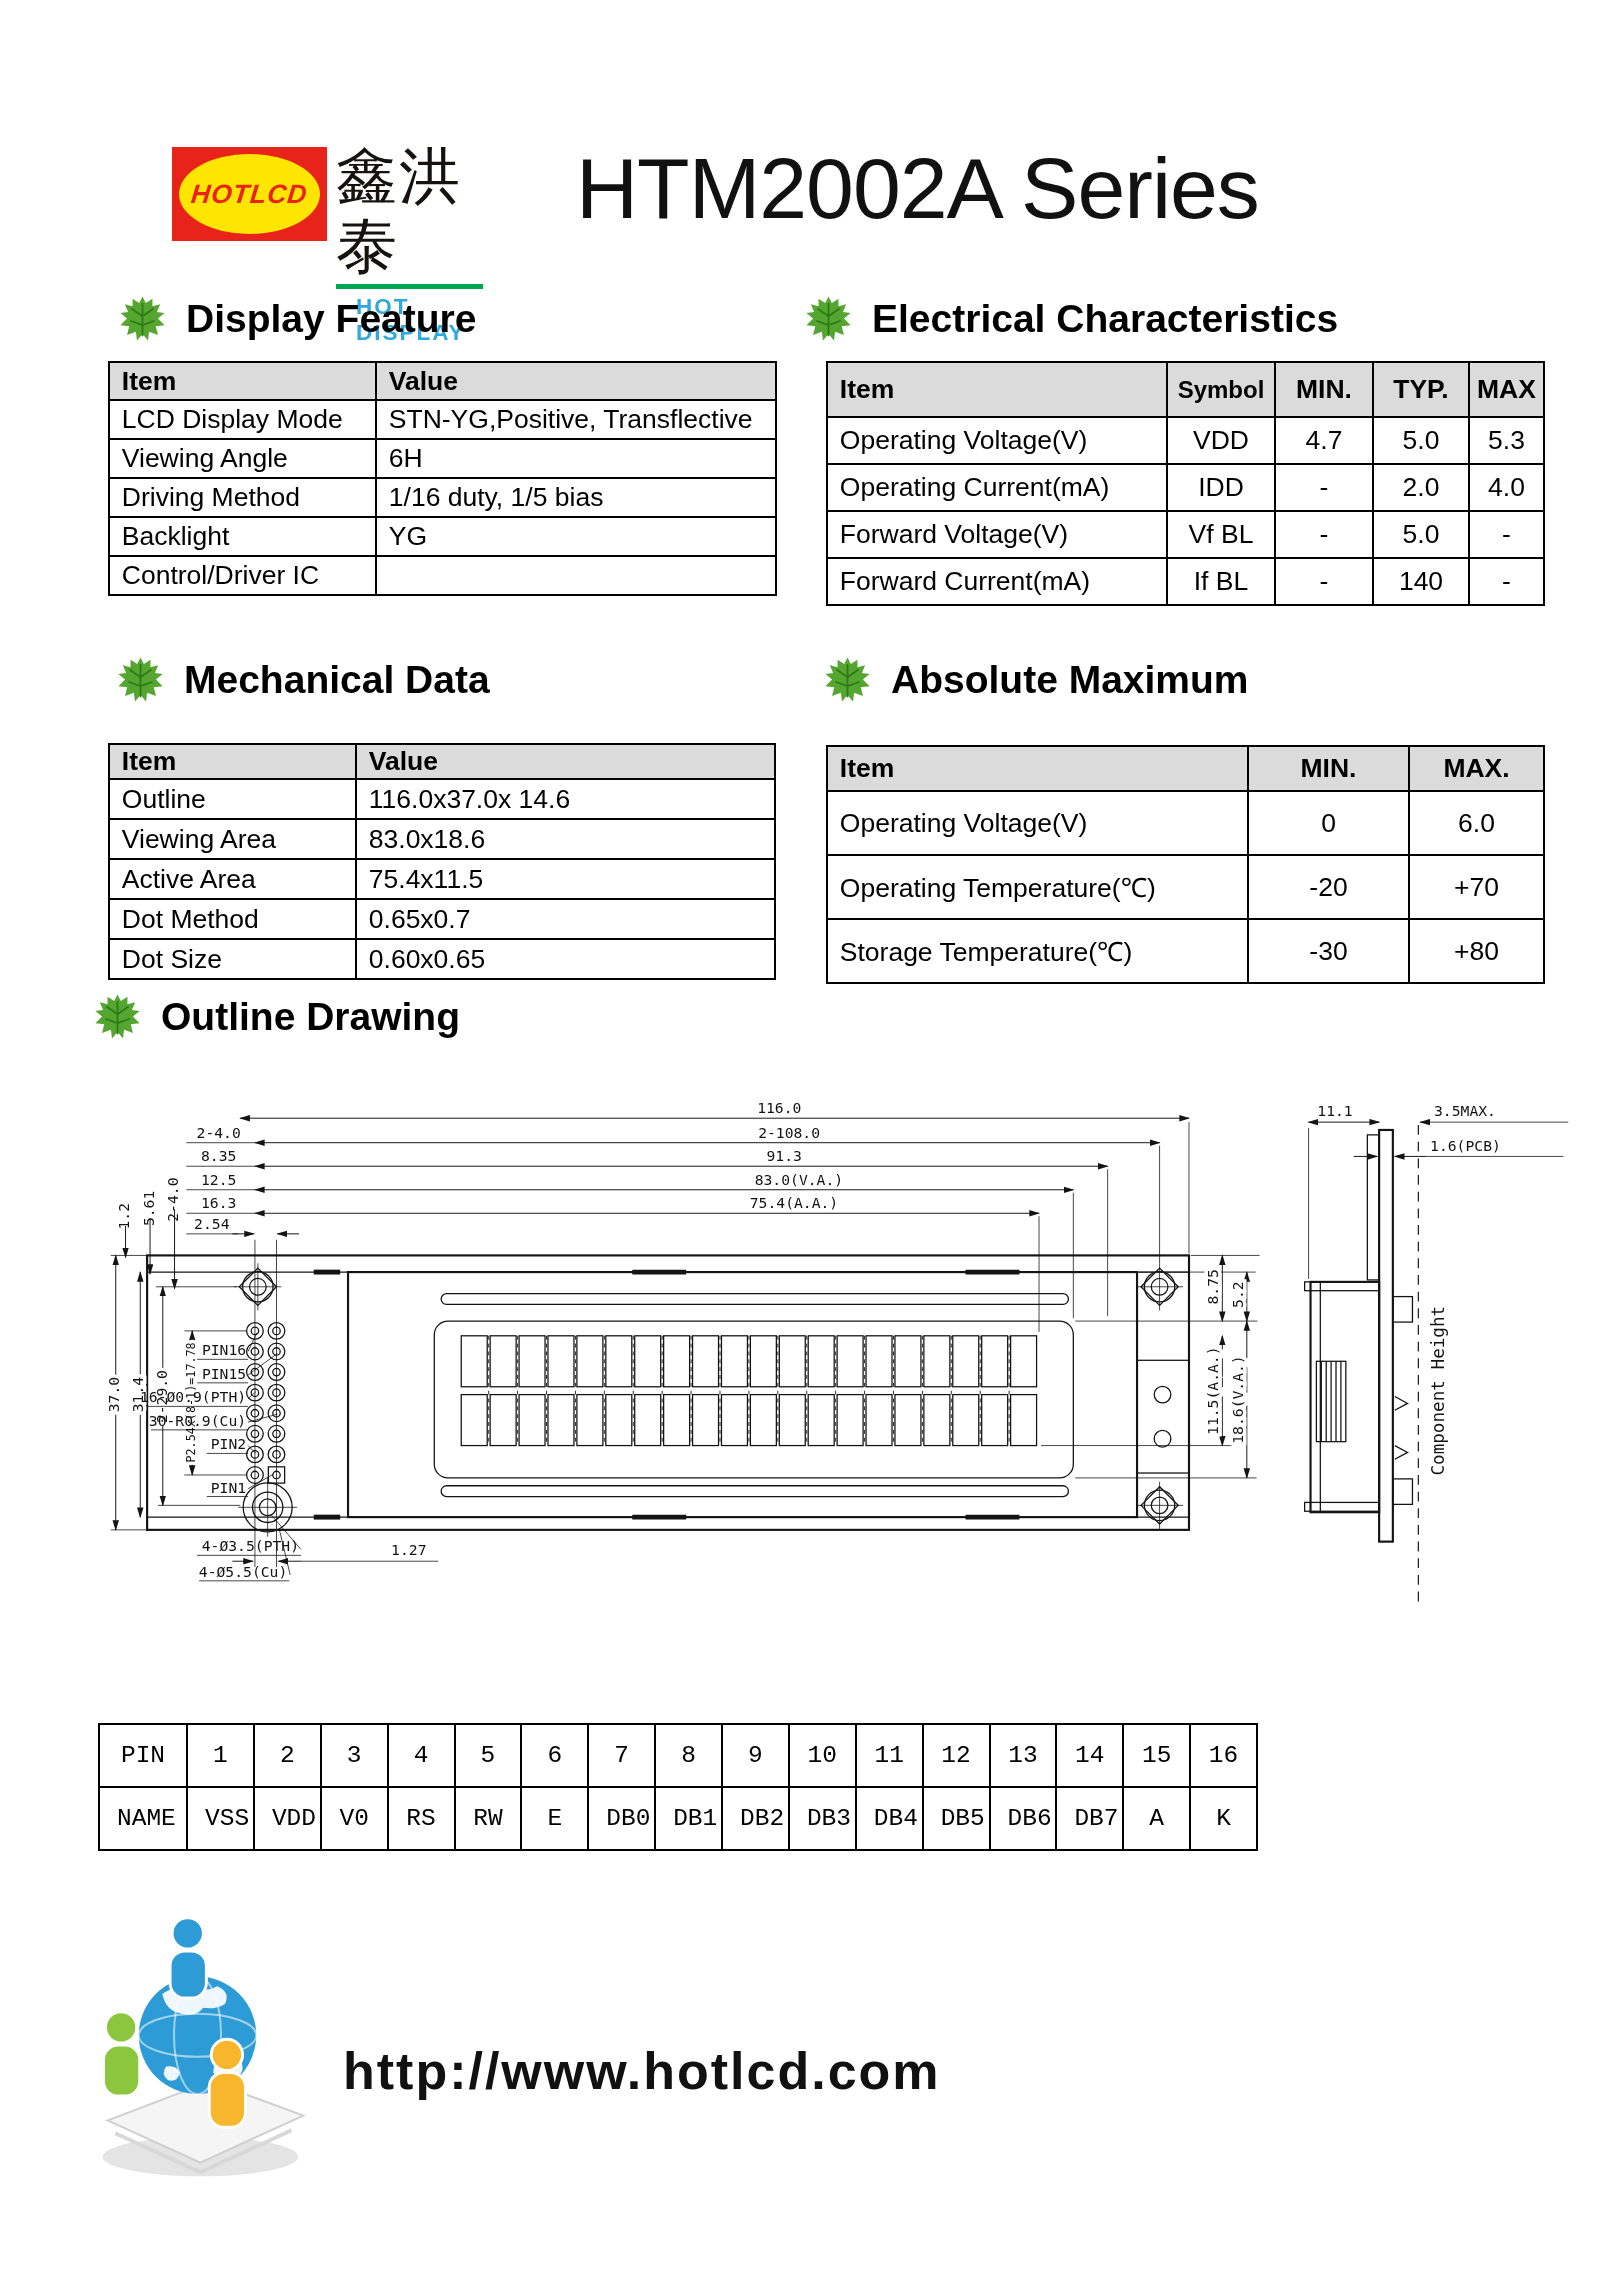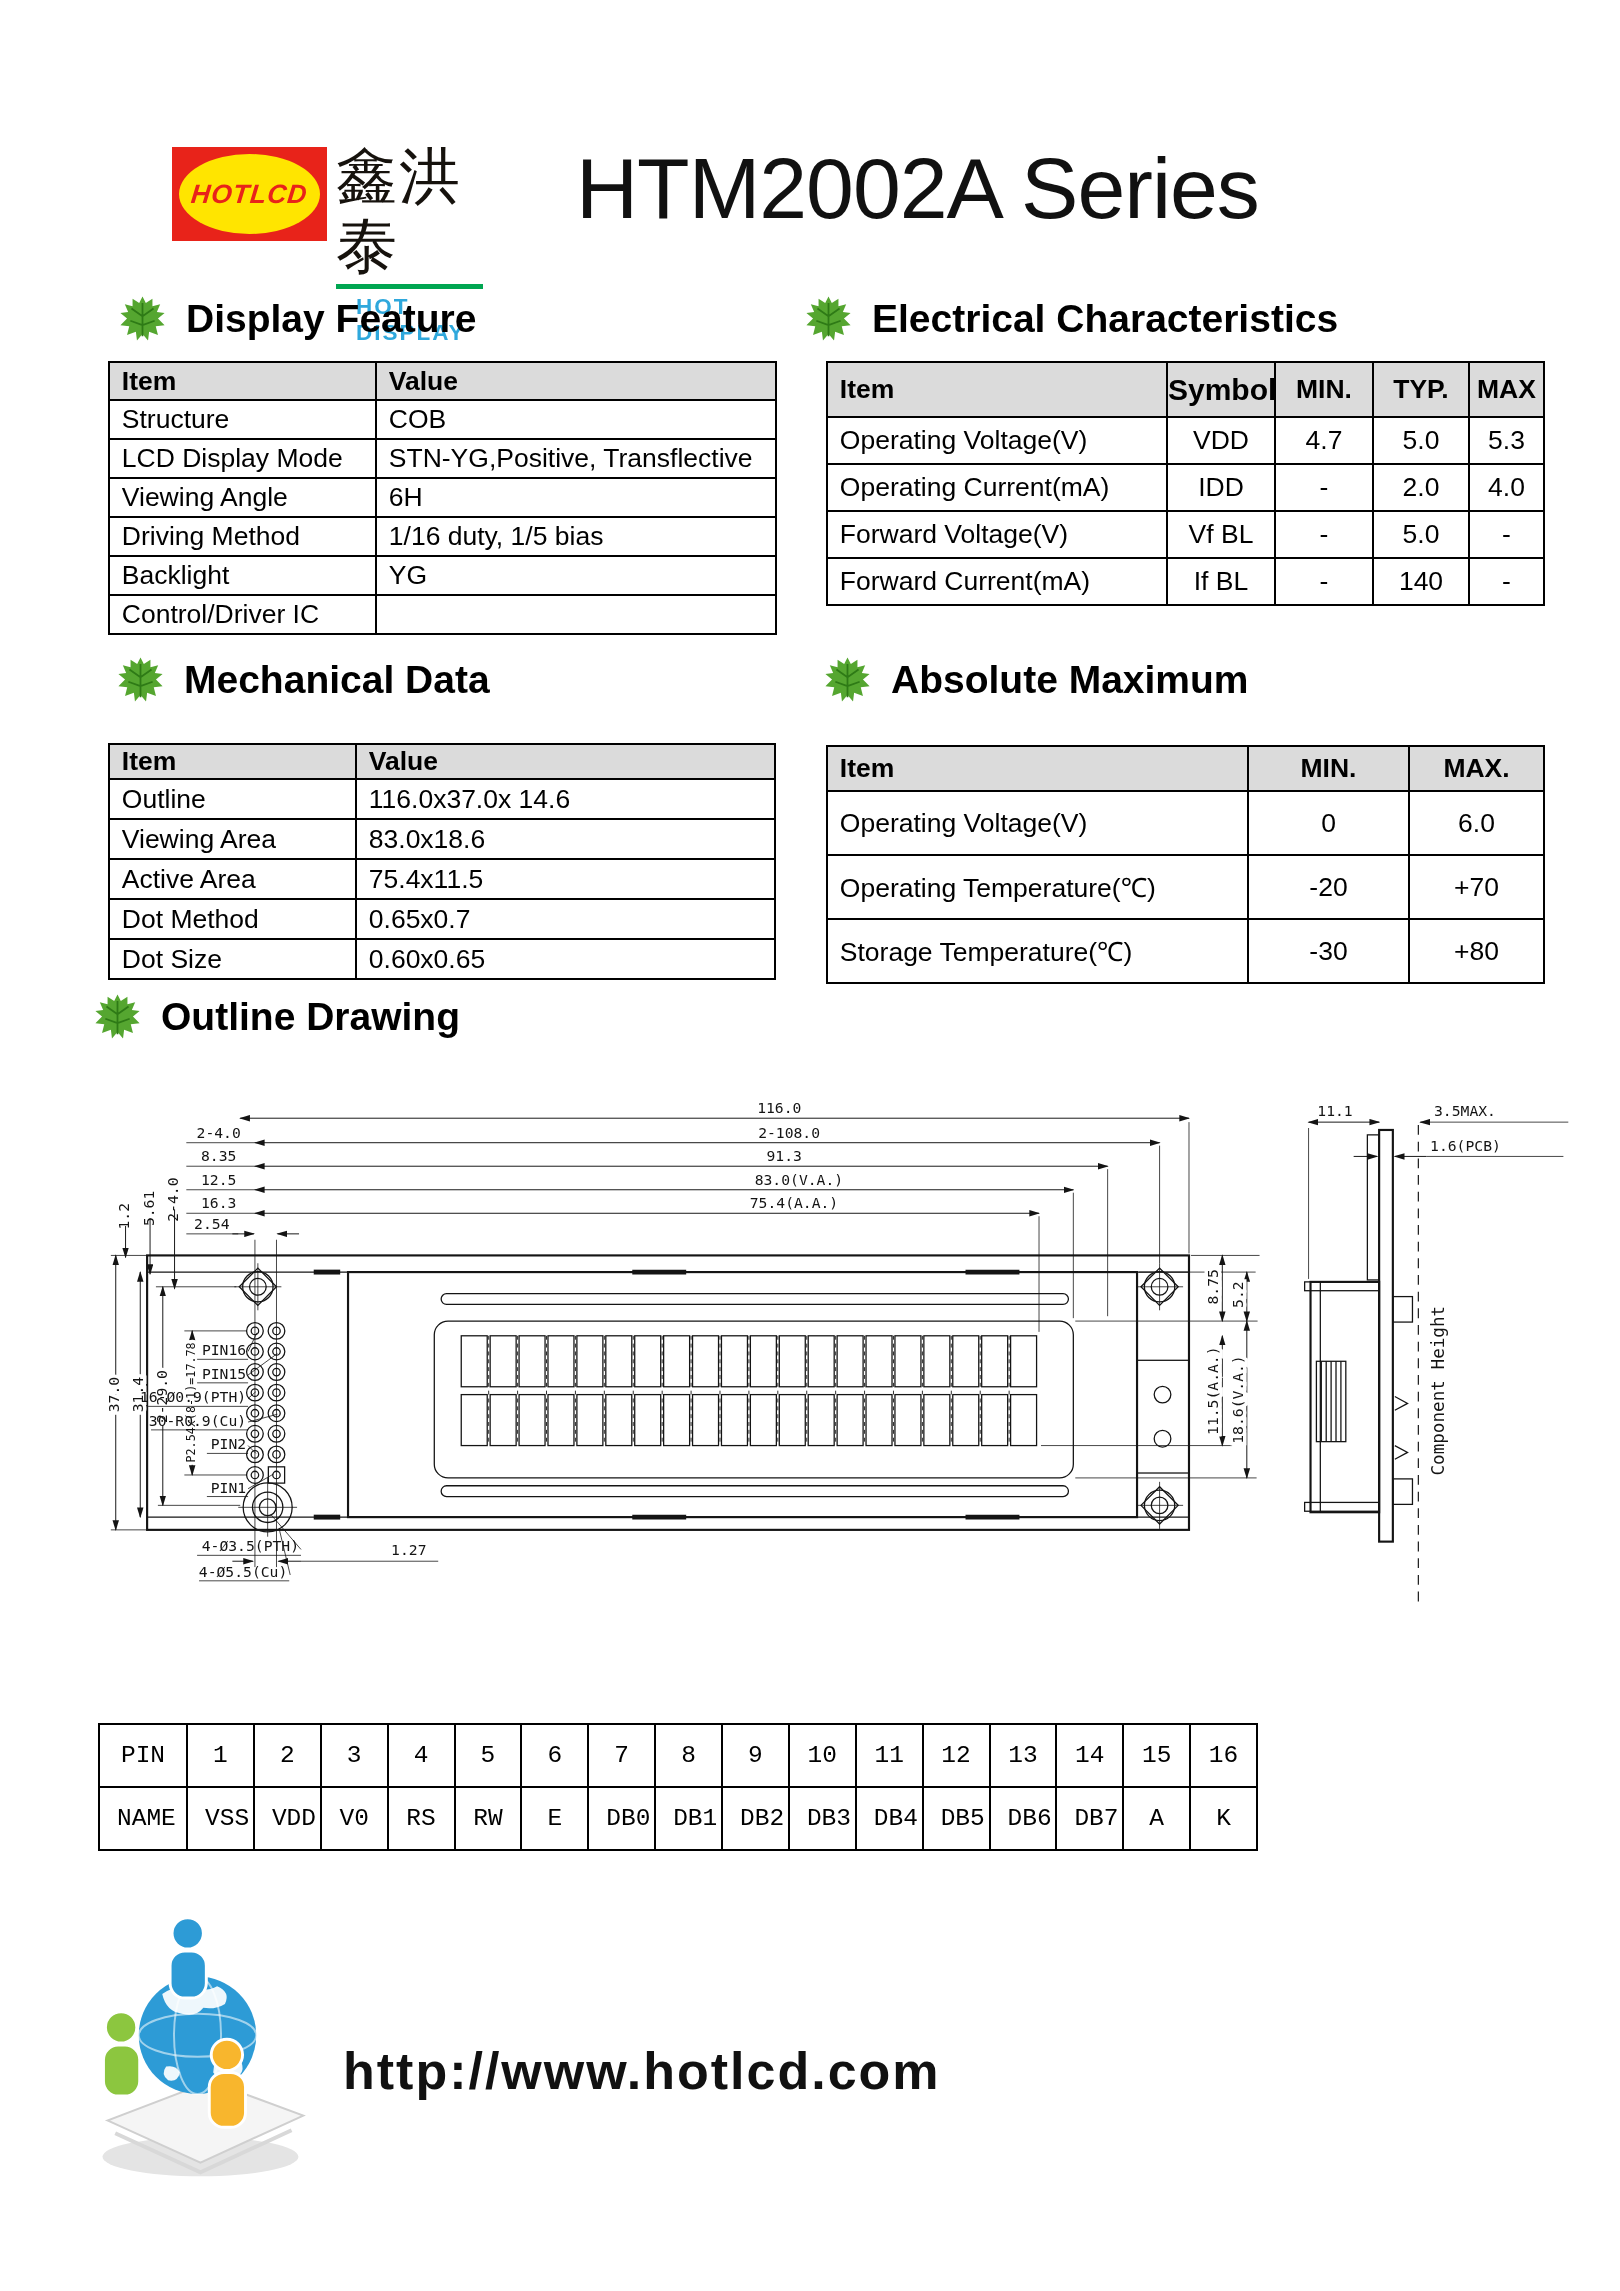--- a/index.html
+++ b/index.html
@@ -25,21 +25,21 @@
   
   table.tbl{position:absolute;border-collapse:collapse;table-layout:fixed;background:#fff;}
   .tbl th,.tbl td{border:2px solid #000;font-size:26.5px;overflow:hidden;white-space:nowrap;}
   .tbl th{background:#DBDBDB;font-weight:700;}
   .df th,.df td,.mech th,.mech td{text-align:left;padding-left:11.8px;}
   .df thead tr{height:38px;} .df tbody tr{height:39px;}
   .mech thead tr{height:35px;} .mech tbody tr{height:40px;}
   .elec th,.elec td,.absmax th,.absmax td{text-align:center;padding:0;}
   .elec th:first-child,.elec td:first-child,.absmax th:first-child,.absmax td:first-child{text-align:left;padding-left:11.8px;}
   .elec thead tr{height:55px;} .elec tbody tr{height:47px;}
-  .elec th:nth-child(2){font-size:30px;}
+  .elec th:nth-child(2){font-size:24px;}
   .absmax thead tr{height:45px;} .absmax tbody tr{height:64px;}
   .pin td{text-align:center;padding:17px;font-family:"Liberation Mono",monospace;font-size:24.5px;}
   .pin tr{height:51px;}
 
   
   svg.odv{position:absolute;left:54px;top:1071px;}
   .ln{fill:none;stroke:#141414;stroke-width:1.3px;}
   .ln2{fill:none;stroke:#141414;stroke-width:2.2px;}
   .lnt{fill:none;stroke:#141414;stroke-width:0.8px;}
   .lnd{stroke:#141414;stroke-width:0.9px;stroke-dasharray:4 4;}
@@ -116,24 +116,20 @@
         <col style="width:267px">
         <col>
       </colgroup>
   <thead>
         <tr>
           <th>Item</th>
           <th>Value</th>
         </tr>
       </thead>
       <tbody>
-        <tr>
-          <td>Structure</td>
-          <td>COB</td>
-        </tr>
         <tr>
           <td>LCD Display Mode</td>
           <td>STN-YG,Positive, Transflective</td>
         </tr>
         <tr>
           <td>Viewing Angle</td>
           <td>6H</td>
         </tr>
         <tr>
           <td>Driving Method</td>

